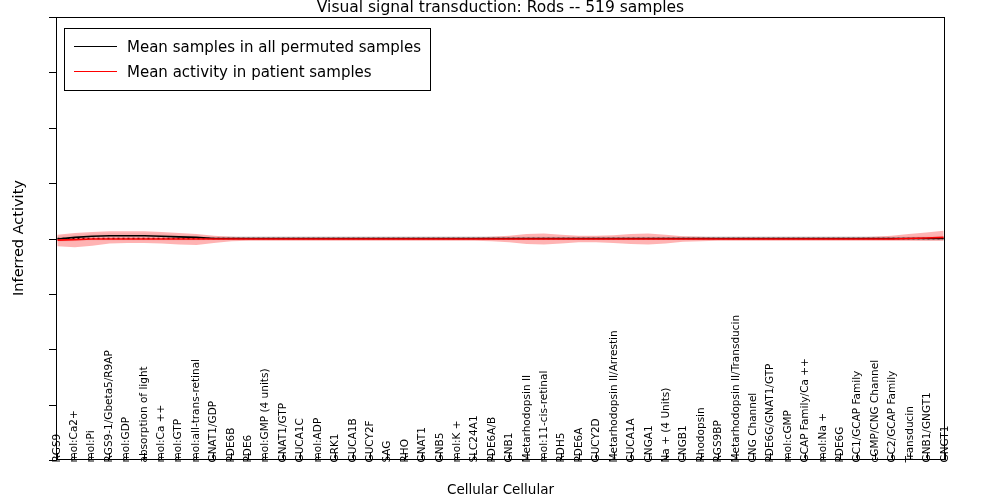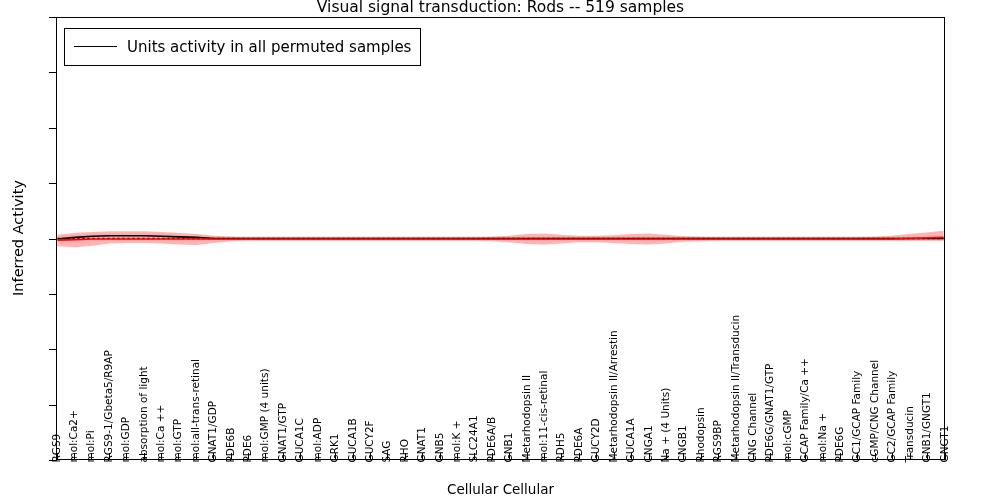--- a/index.html
+++ b/index.html
@@ -187,17 +187,21 @@
       <div class="xtick-mark" style="left: 927.088px;"></div>
       <div class="xtick-label" style="left: 931.088px; bottom: 38px;">GNB1/GNGT1</div>
       <div class="xtick-mark" style="left: 944.5px;"></div>
       <div class="xtick-label" style="left: 948.5px; bottom: 38px;">GNGT1</div>
     </div>
   <div id="xlabel">Cellular Cellular</div>
 
   <div id="legend">
       <div class="legend-row">
         <span class="legend-swatch" style="border-top: 1.6px solid rgb(0, 0, 0);"></span>
-        <span class="legend-text">Units activity in all permuted samples</span>
+        <span class="legend-text">Mean samples in all permuted samples</span>
       </div>
+      <div class="legend-row">
+        <span class="legend-swatch" style="border-top: 1.6px solid rgb(255, 0, 0);"></span>
+        <span class="legend-text">Mean activity in patient samples</span>
+      </div>
     </div>
 
 </div>
 
 </body></html>

